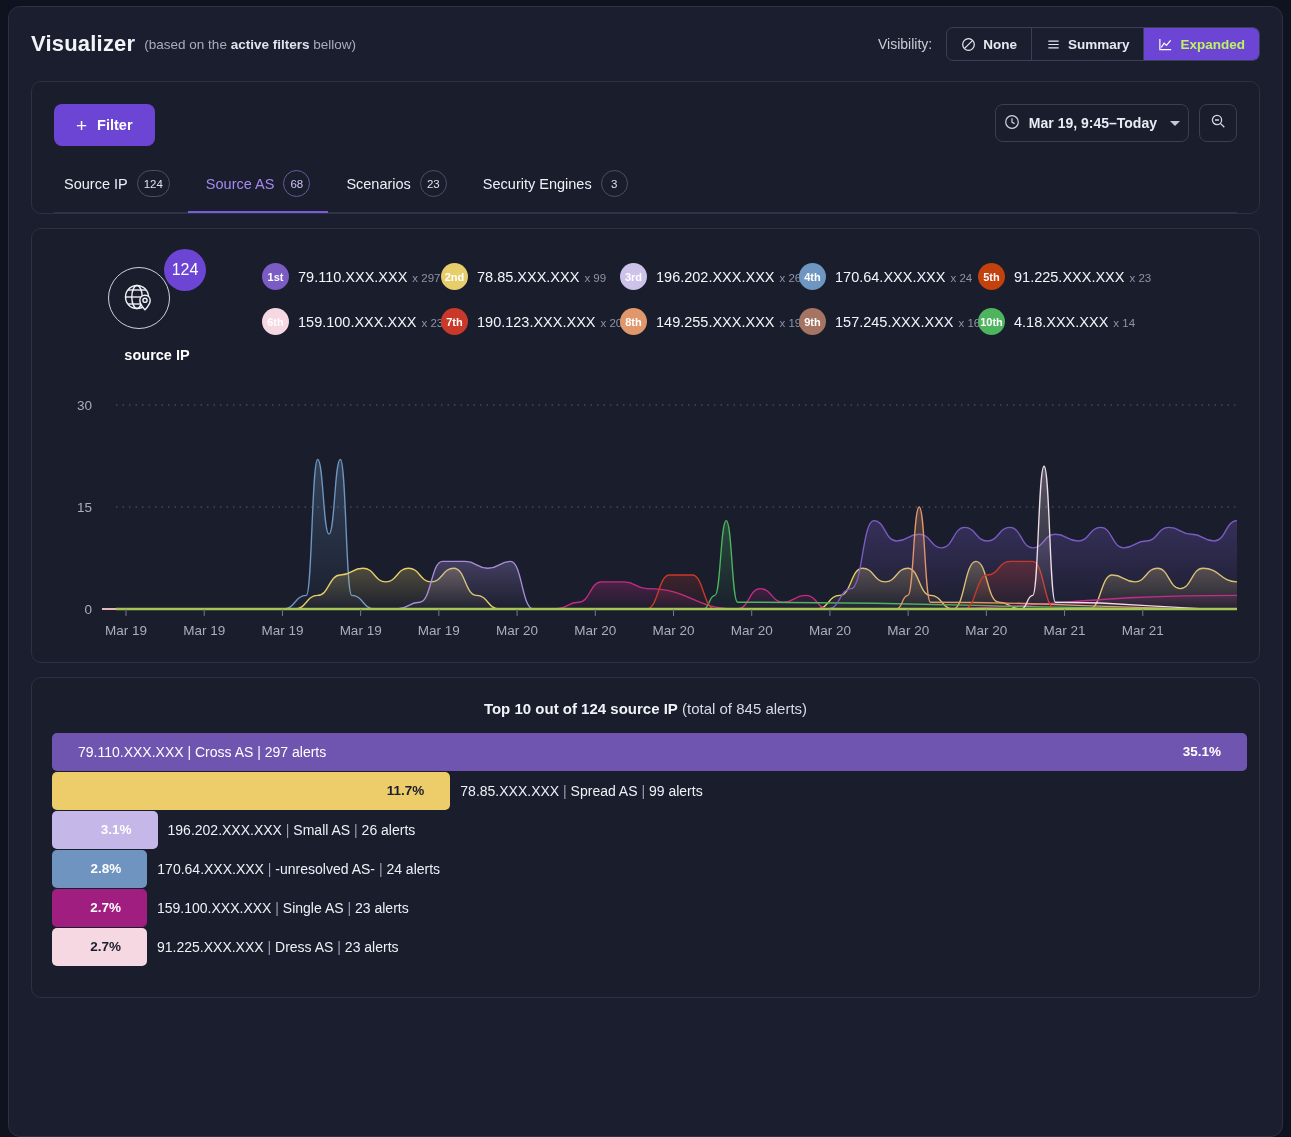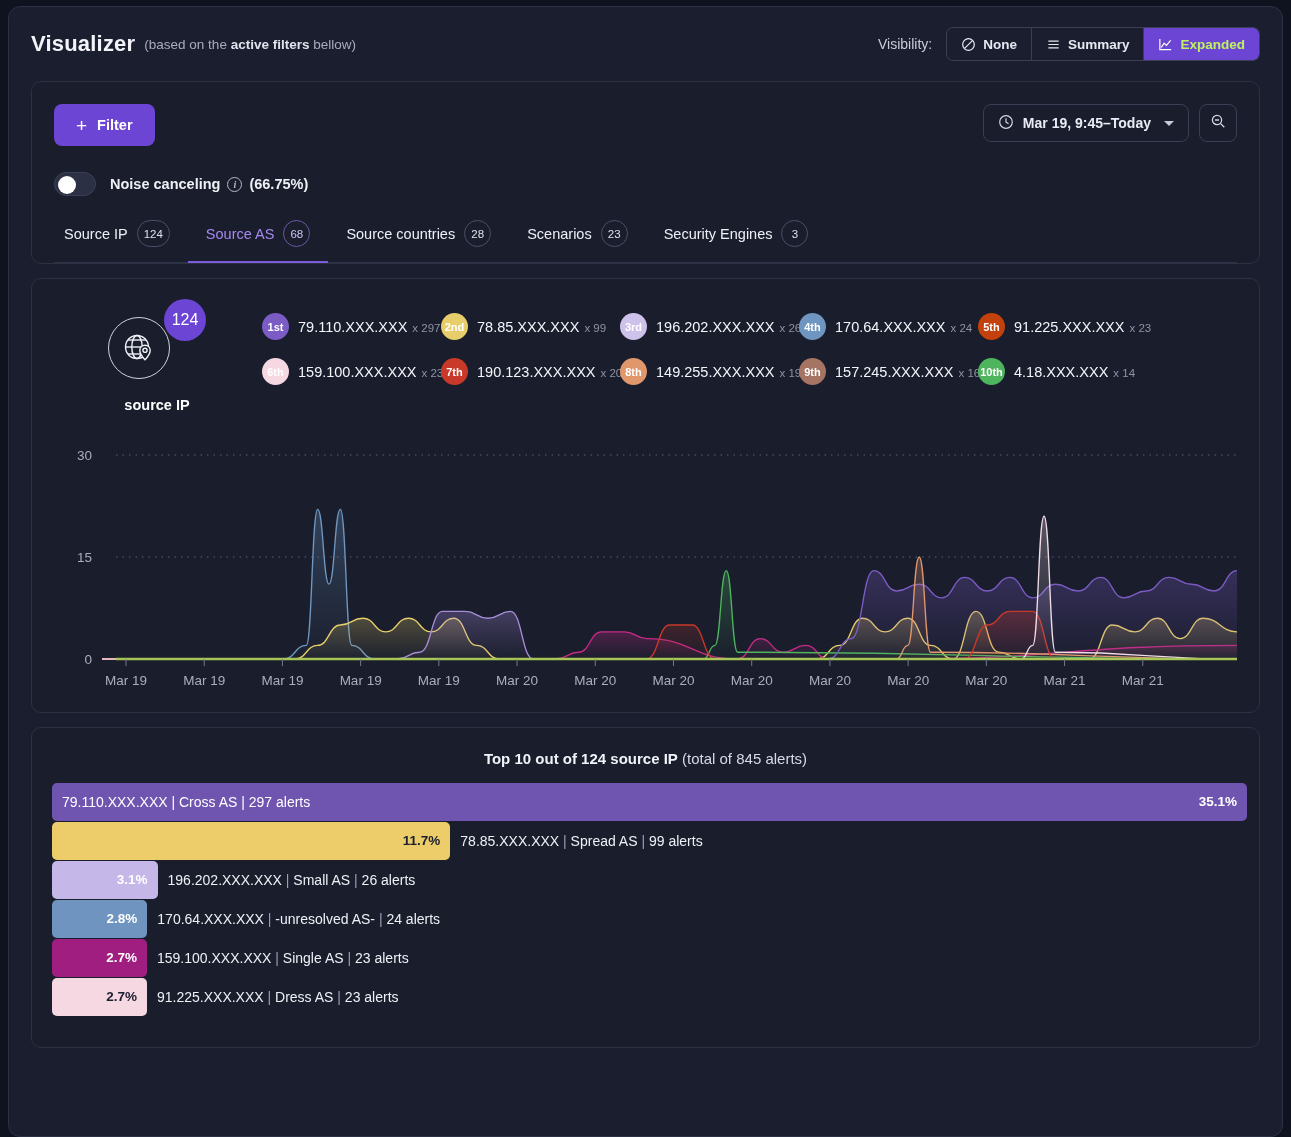--- a/index.html
+++ b/index.html
@@ -61,21 +61,21 @@
     background: #6c45d4; color: #fff;
     border: none; border-radius: 8px;
     height: 42px; padding: 0 22px;
     font-size: 14.5px; font-weight: 700; cursor: pointer;
     font-family: "Liberation Sans", sans-serif;
   }
   .btn-filter .plus { font-size: 19px; font-weight: 400; line-height: 1; }
   .filter-right { margin-left: auto; display: flex; align-items: center; gap: 10px; }
   .daterange {
     display: flex; align-items: center; gap: 9px;
-    height: 38px; padding: 0 14px;
+    height: 38px; padding: 0 8px;
     border: 1px solid #3a3f55; border-radius: 8px;
     color: #e9ecf4; font-size: 14px; font-weight: 700; cursor: pointer;
   }
   .icon-btn {
     width: 38px; height: 38px;
     border: 1px solid #3a3f55; border-radius: 8px;
     display: flex; align-items: center; justify-content: center; cursor: pointer;
   }
   .caret { border-left: 5px solid transparent; border-right: 5px solid transparent;
            border-top: 5.5px solid #c6cad6; margin-left: 4px; }
@@ -153,21 +153,21 @@
 
   
   .bars-card { padding: 22px 20px 26px 20px; margin-bottom: 0; }
   .bars-title { text-align: center; font-size: 15px; color: #f0f2f8; margin-bottom: 20px; }
   .bars-title b { font-weight: 700; }
   .bars-title span { color: #d6dae6; }
   .bar-row { display: flex; align-items: center; margin-bottom: 10px; height: 29px; }
   .bar {
     height: 38px; border-radius: 5px; flex: none;
     display: flex; align-items: center; justify-content: flex-end;
-    padding: 0 10px;
+    padding: 0 26px;
     font-size: 13.5px; font-weight: 700;
   }
   .bar-pct-inside { }
   .bar-label { font-size: 14px; color: #eef0f6; margin-left: 10px; white-space: nowrap; }
   .bar-label .sep { color: #9aa0b2; }
 </style>
 </head>
 <body>
 
 <div class="app-shell">
@@ -233,43 +233,29 @@
             <svg width="17" height="17" viewBox="0 0 17 17" fill="none" stroke="#d3d7e2" stroke-width="1.3">
                 <circle cx="7" cy="7" r="4.6"></circle>
                 <line x1="10.4" y1="10.4" x2="14.3" y2="14.3"></line>
                 <line x1="5" y1="7" x2="9" y2="7"></line>
               </svg>
           </span>
         </div>
       </div>
     </div>
 
-    <div class="noise-row">
-      <div class="toggle">
-          <div class="knob"></div>
-        </div>
-      <div class="noise-text">
-        <span>Noise canceling</span>
-        <span class="info-ico">i</span>
-        <span>(66.75%)</span>
-      </div>
-    </div>
 
     <div class="tabs">
       <div class="tab">
         <span>Source IP</span>
         <span class="tab-count">124</span>
       </div>
       <div class="tab active">
         <span>Source AS</span>
         <span class="tab-count">68</span>
-      </div>
-      <div class="tab">
-        <span>Source countries</span>
-        <span class="tab-count">28</span>
       </div>
       <div class="tab">
         <span>Scenarios</span>
         <span class="tab-count">23</span>
       </div>
       <div class="tab">
         <span>Security Engines</span>
         <span class="tab-count">3</span>
       </div>
     </div>

